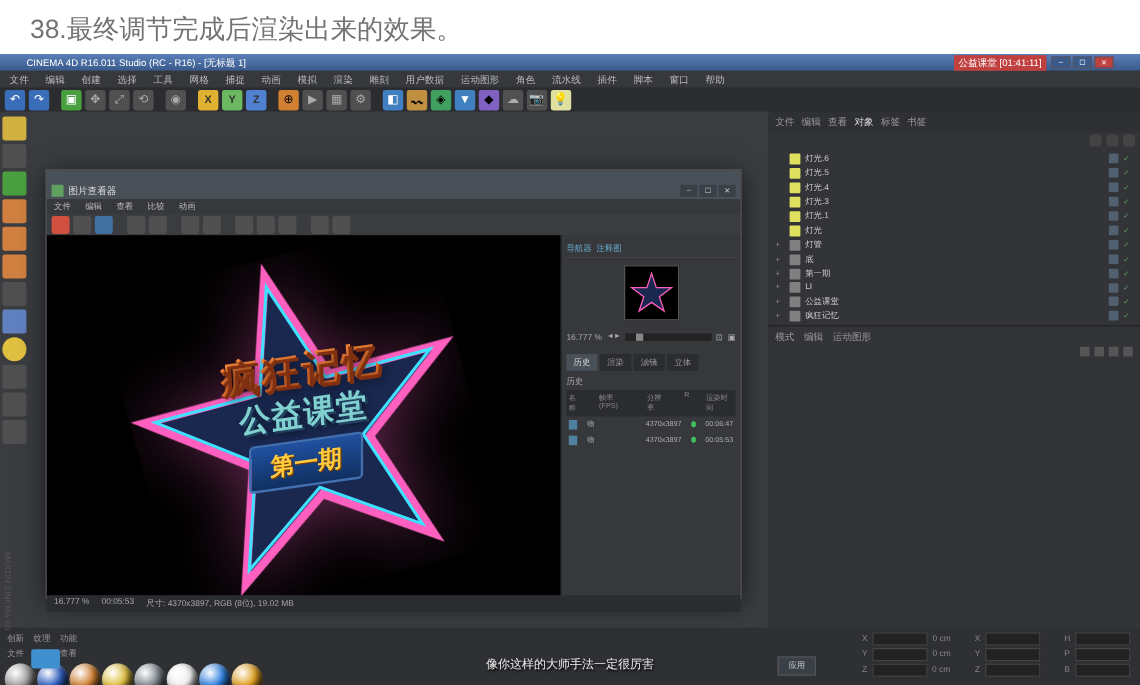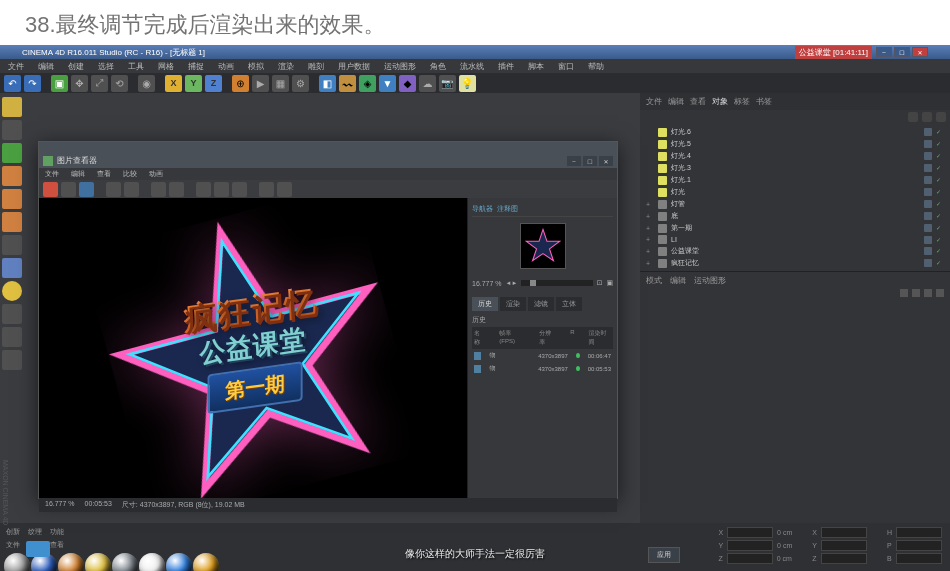--- a/index.html
+++ b/index.html
@@ -27,21 +27,21 @@
     .tbtn.purple { background: #8060c0; }
     .tbtn.light { background: #e0e0a0; }
     .main-area { display: flex; height: 430px; }
     .left-tools { width: 24px; background: #3a3c40; padding-top: 4px; display: flex; flex-direction: column; gap: 3px; align-items: center; }
     .ltool { width: 20px; height: 20px; border-radius: 2px; }
     .viewport-area { flex: 1; background: #3a3c40; position: relative; }
     .right-panels { width: 310px; background: #333438; display: flex; flex-direction: column; }
     
     
     .pic-viewer { position: absolute; left: 38px; top: 96px; width: 580px; height: 358px; background: #3a3c40; border: 1px solid #555; box-shadow: 0 4px 20px rgba(0,0,0,0.6); }
-    .pv-title { height: 26px; background: #4a5058; display: flex; align-items: flex-end; padding: 2px 4px; }
+    .pv-title { height: 14px; background: #4a5058; display: flex; align-items: flex-start; padding: 12px 4px; }
     .pv-icon { width: 10px; height: 10px; background: #60a060; margin-right: 4px; }
     .pv-title-text { font-size: 8px; color: #ddd; flex: 1; }
     .pv-title-btns { display: flex; gap: 2px; }
     .pv-tb { width: 14px; height: 10px; background: #3a4048; font-size: 6px; color: #ccc; display: flex; align-items: center; justify-content: center; }
     .pv-menu { height: 12px; background: #36383c; display: flex; gap: 12px; padding: 0 6px; align-items: center; }
     .pv-menu-item { font-size: 7px; color: #bbb; }
     .pv-toolbar { height: 18px; background: #3a3c40; display: flex; align-items: center; padding: 0 4px; gap: 3px; }
     .pvbtn { width: 15px; height: 15px; border-radius: 2px; background: #505050; }
     .pvbtn.render { background: #d05040; }
     .pvbtn.blue { background: #4070a0; }

